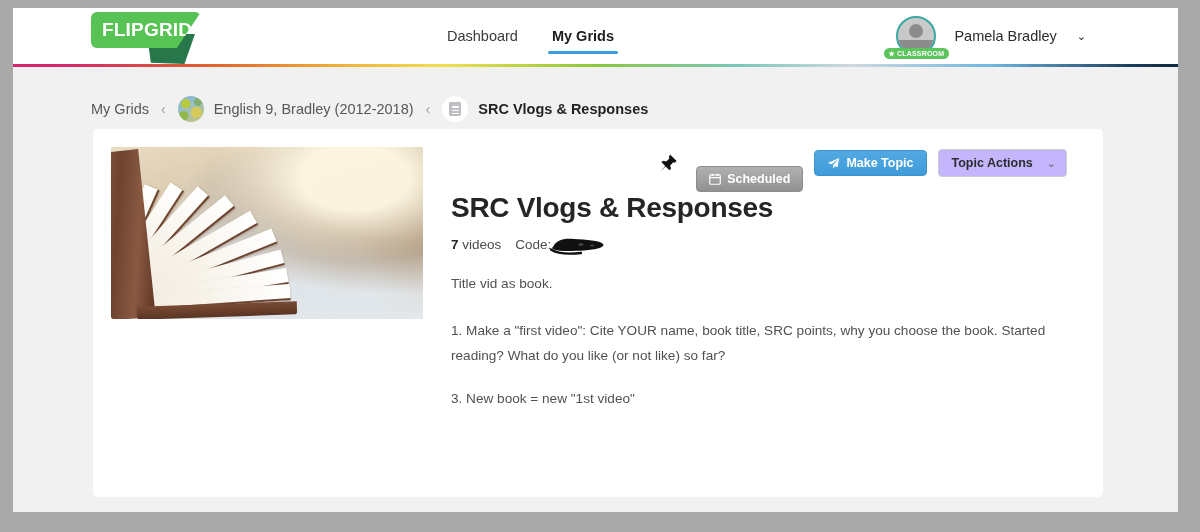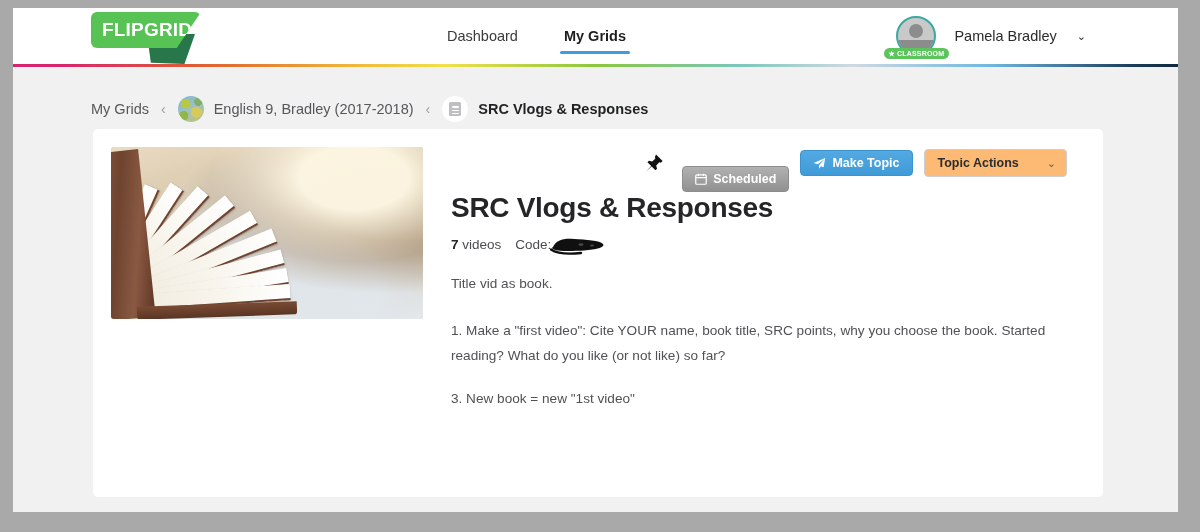--- a/index.html
+++ b/index.html
@@ -50,21 +50,21 @@
     font-size: 19px;
     font-weight: bold;
     letter-spacing: 0.2px;
     padding-left: 11px;
     font-family: "Liberation Sans", sans-serif;
   }
 
   .nav {
     position: absolute; left: 430px; top: 0;
     height: 56px;
-    display: flex; align-items: center; gap: 38px;
+    display: flex; align-items: center; gap: 26px;
   }
   .nav-item {
     position: relative;
     font-size: 14.5px;
     color: #3a3a3a;
     padding: 16px 4px;
     cursor: pointer;
     white-space: nowrap;
   }
   .nav-item.active { font-weight: bold; color: #1d1d1d; }
@@ -246,28 +246,28 @@
     color: #ffffff;
     border: 1px solid #8d8d8d;
     margin-top: 32px;
   }
   .btn-share {
     background: linear-gradient(to bottom, #53a9e2, #3f9bd8);
     color: #ffffff;
     border: 1px solid #3a93cf;
   }
   .btn-actions {
-    background: #fdba74;
+    background: #c4b5fd;
     color: #2b2d30;
     border: 1px solid #ccced1;
     height: 28px;
     padding: 0 10px 0 13px;
     min-width: 122px;
     justify-content: space-between;
-    gap: 28px;
+    gap: 14px;
   }
   .btn-actions .chev { font-size: 11px; color: #5d6063; font-weight: normal; }
 
   .topic-title {
     font-size: 28px;
     font-weight: bold;
     color: #232527;
     letter-spacing: -0.3px;
     margin: 2px 0 12px 0;
     line-height: 1.1;
@@ -335,21 +335,21 @@
         <span class="caret">⌄</span>
       </div>
     </div>
 
     <div class="rainbow"></div>
 
     <div class="breadcrumb">
       <span class="crumb">My Grids</span>
       <span class="crumb-sep">‹</span>
       <span class="crumb-icon globe"></span>
-      <span class="crumb">English 9, Bradley (2017-2018)</span>
+      <span class="crumb">English 9, Bradley (2012-2018)</span>
       <span class="crumb-sep">‹</span>
       <span class="crumb-icon doc">
         <span class="doc-glyph"></span>
       </span>
       <span class="crumb current">SRC Vlogs &amp; Responses</span>
     </div>
 
     <div class="card">
       <div class="card-inner">
 

